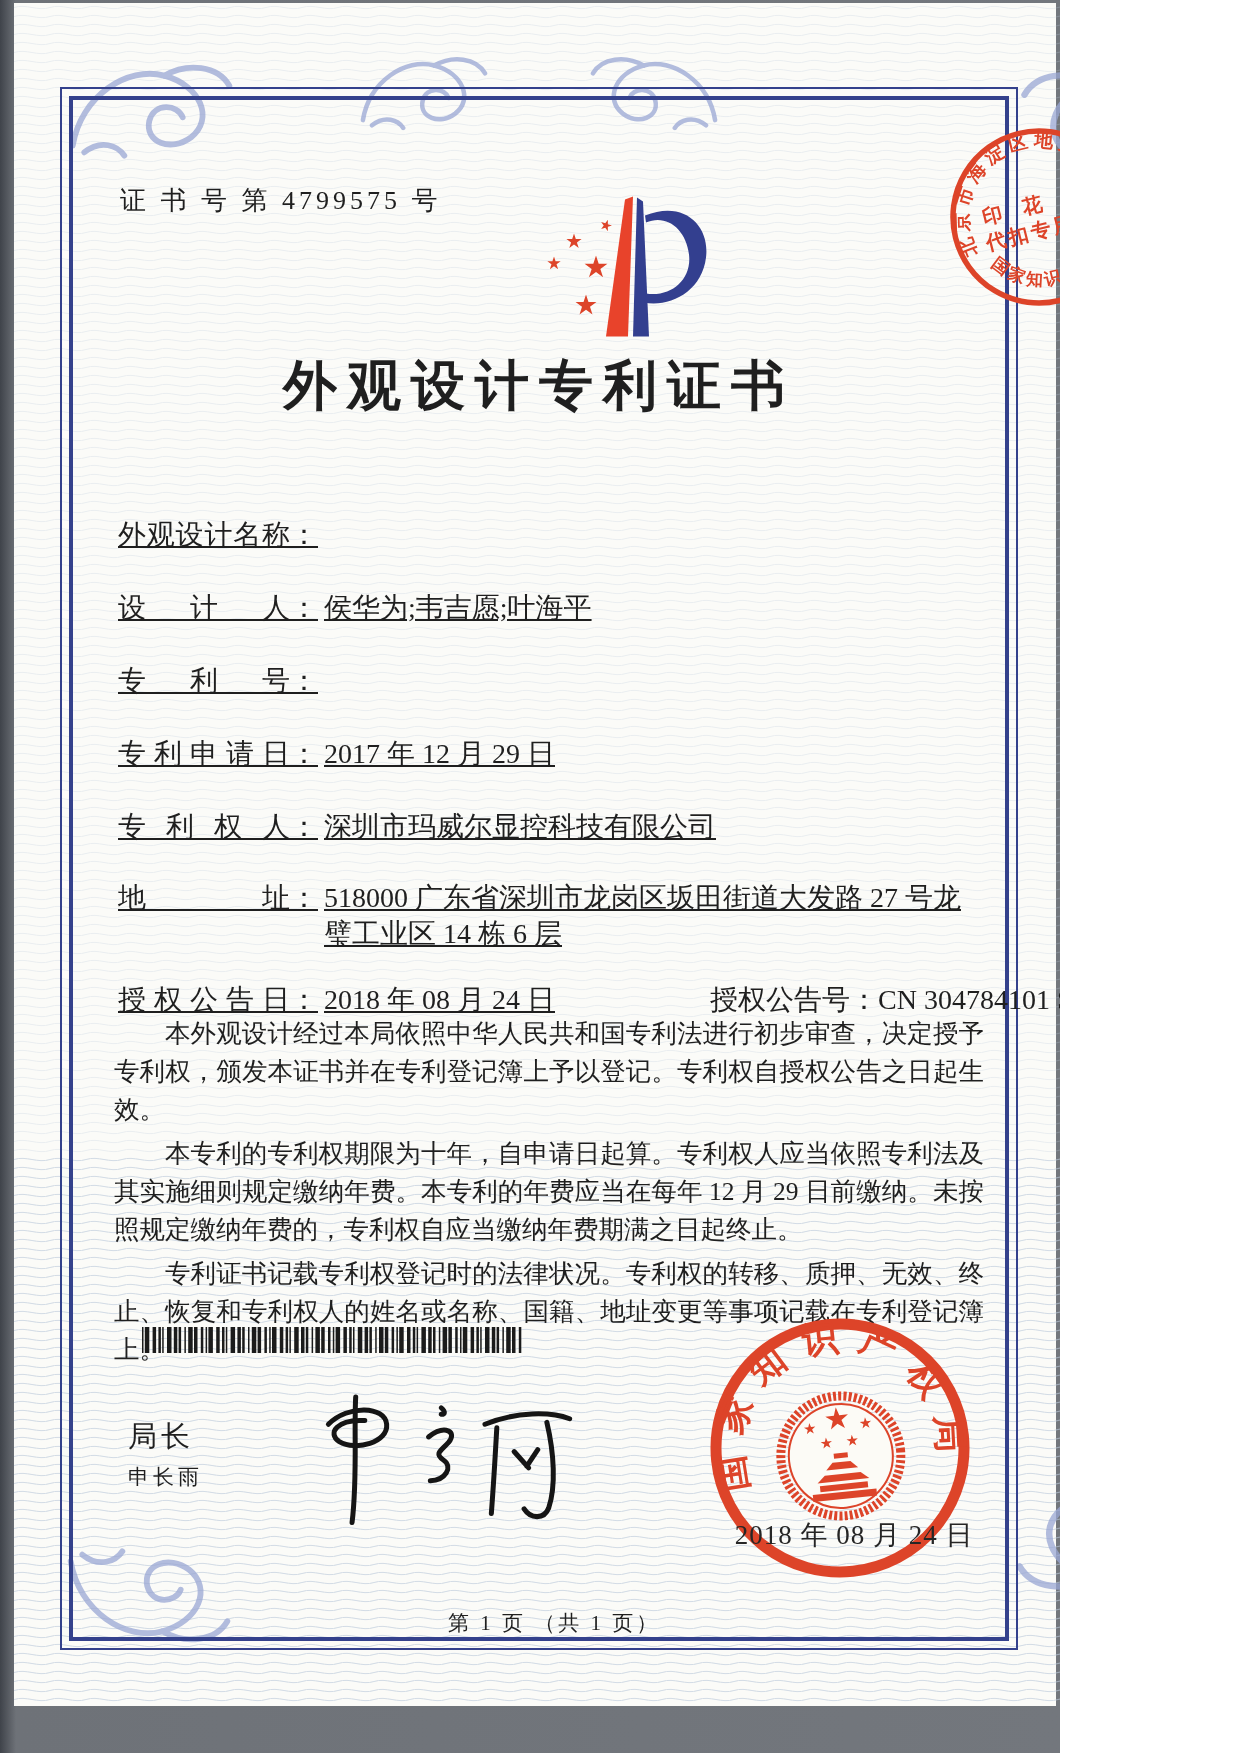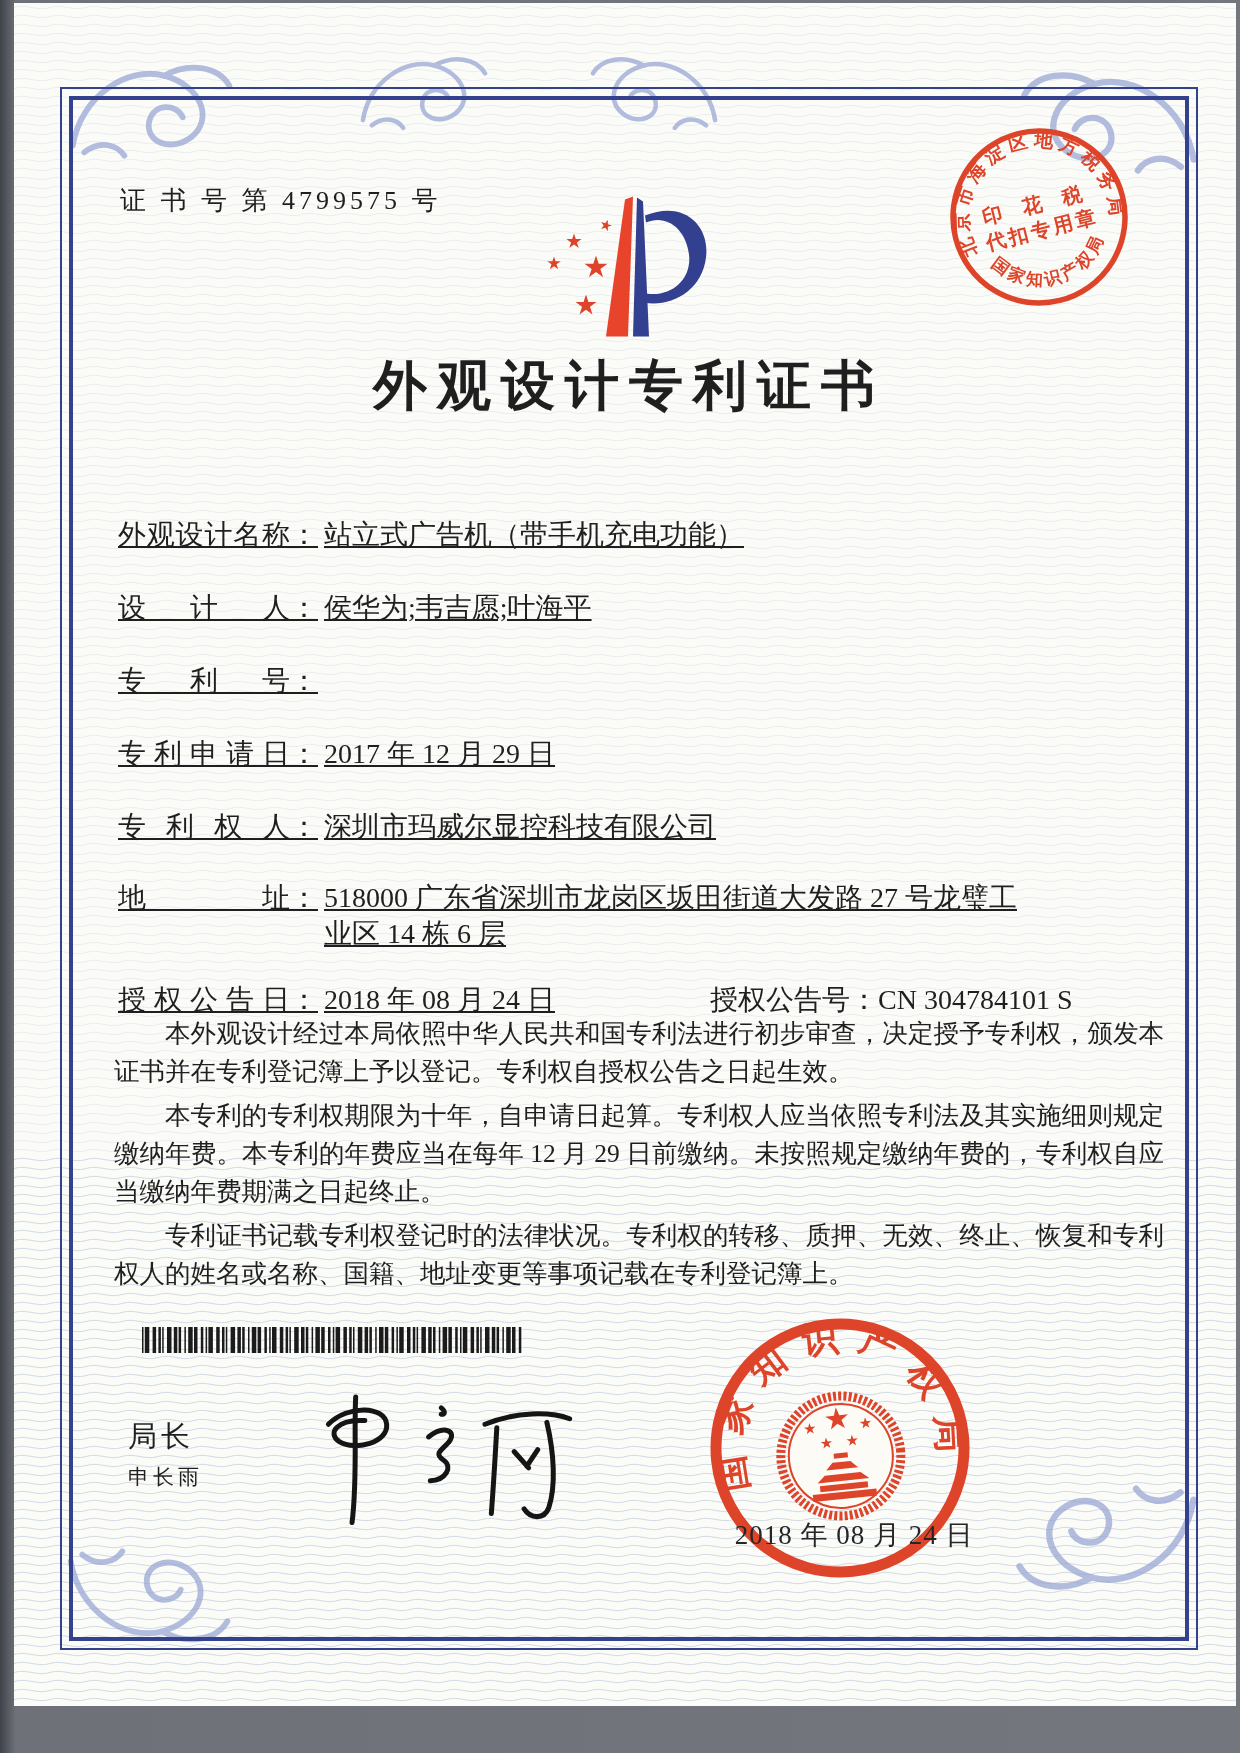--- a/index.html
+++ b/index.html
@@ -1,16 +1,16 @@
 <!DOCTYPE html>
 <html style="--seal-red: #dd4429; --frame-blue: #34418c; --ornament-blue: #9aa7d4; --logo-red: #e8432b; --logo-blue: #333f8f; --text-black: #1f1f1f;"><head>
 <meta charset="utf-8">
 <style>
   html,body{margin:0;padding:0;}
-  .page{position:relative;width:1240px;height:1753px;overflow:hidden;
+  .page{position:relative;width:1060px;height:1753px;overflow:hidden;
         background:linear-gradient(90deg,#3f434a 0px,#6e7278 16px,#73777d 100%);
         font-family:"Liberation Serif","DejaVu Serif",serif;}
   .paper{position:absolute;left:14px;top:3px;right:4px;bottom:47px;background:#fbfbf8;}
   .waves{position:absolute;inset:0;z-index:0;}
   .ornament{position:absolute;z-index:1;opacity:.75;}
   .flip-x{transform:scaleX(-1);} .flip-y{transform:scaleY(-1);} .flip-xy{transform:scale(-1,-1);}
   .frame-outer{position:absolute;left:46px;top:84px;right:38px;bottom:56px;
                border:2px solid var(--frame-blue,#34418c);z-index:2;}
   .frame-inner{position:absolute;left:7px;top:7px;right:7px;bottom:7px;
                border:4px solid var(--frame-blue,#34418c);}
@@ -130,21 +130,20 @@
           </text>
         </g>
       </svg>
 
       <div class="title">外观设计专利证书</div>
 
       <div class="fields">
         <div class="frow">
           <span class="flabel">外观设计名称</span>
             <span class="fcolon">：</span>
-          <span class="fvalue">站立式广告机（带手机充电功能）</span>
         </div>
         <div class="frow">
           <span class="flabel">设计人</span>
             <span class="fcolon">：</span>
           <span class="fvalue">侯华为;韦吉愿;叶海平</span>
         </div>
         <div class="frow">
           <span class="flabel">专利号</span>
             <span class="fcolon">：</span>
         </div>
@@ -286,16 +285,17 @@
             <rect x="143" y="155" width="14" height="5" class="red-fill"></rect>
             <path d="M134,171 H166 L159,164 H141 Z" class="red-fill"></path>
             <path d="M124,183 H176 L168,176 H132 Z" class="red-fill"></path>
             <rect x="126" y="186" width="48" height="6" class="red-fill"></rect>
             <rect x="118" y="194" width="64" height="7" class="red-fill"></rect>
           </g>
         </g>
       </svg>
       <div class="seal-date">2018 年 08 月 24 日</div>
 
+      <div class="footer">第 1 页 （共 1 页）</div>
 
     </div>
   </div>
 </div>
 
 </body></html>

